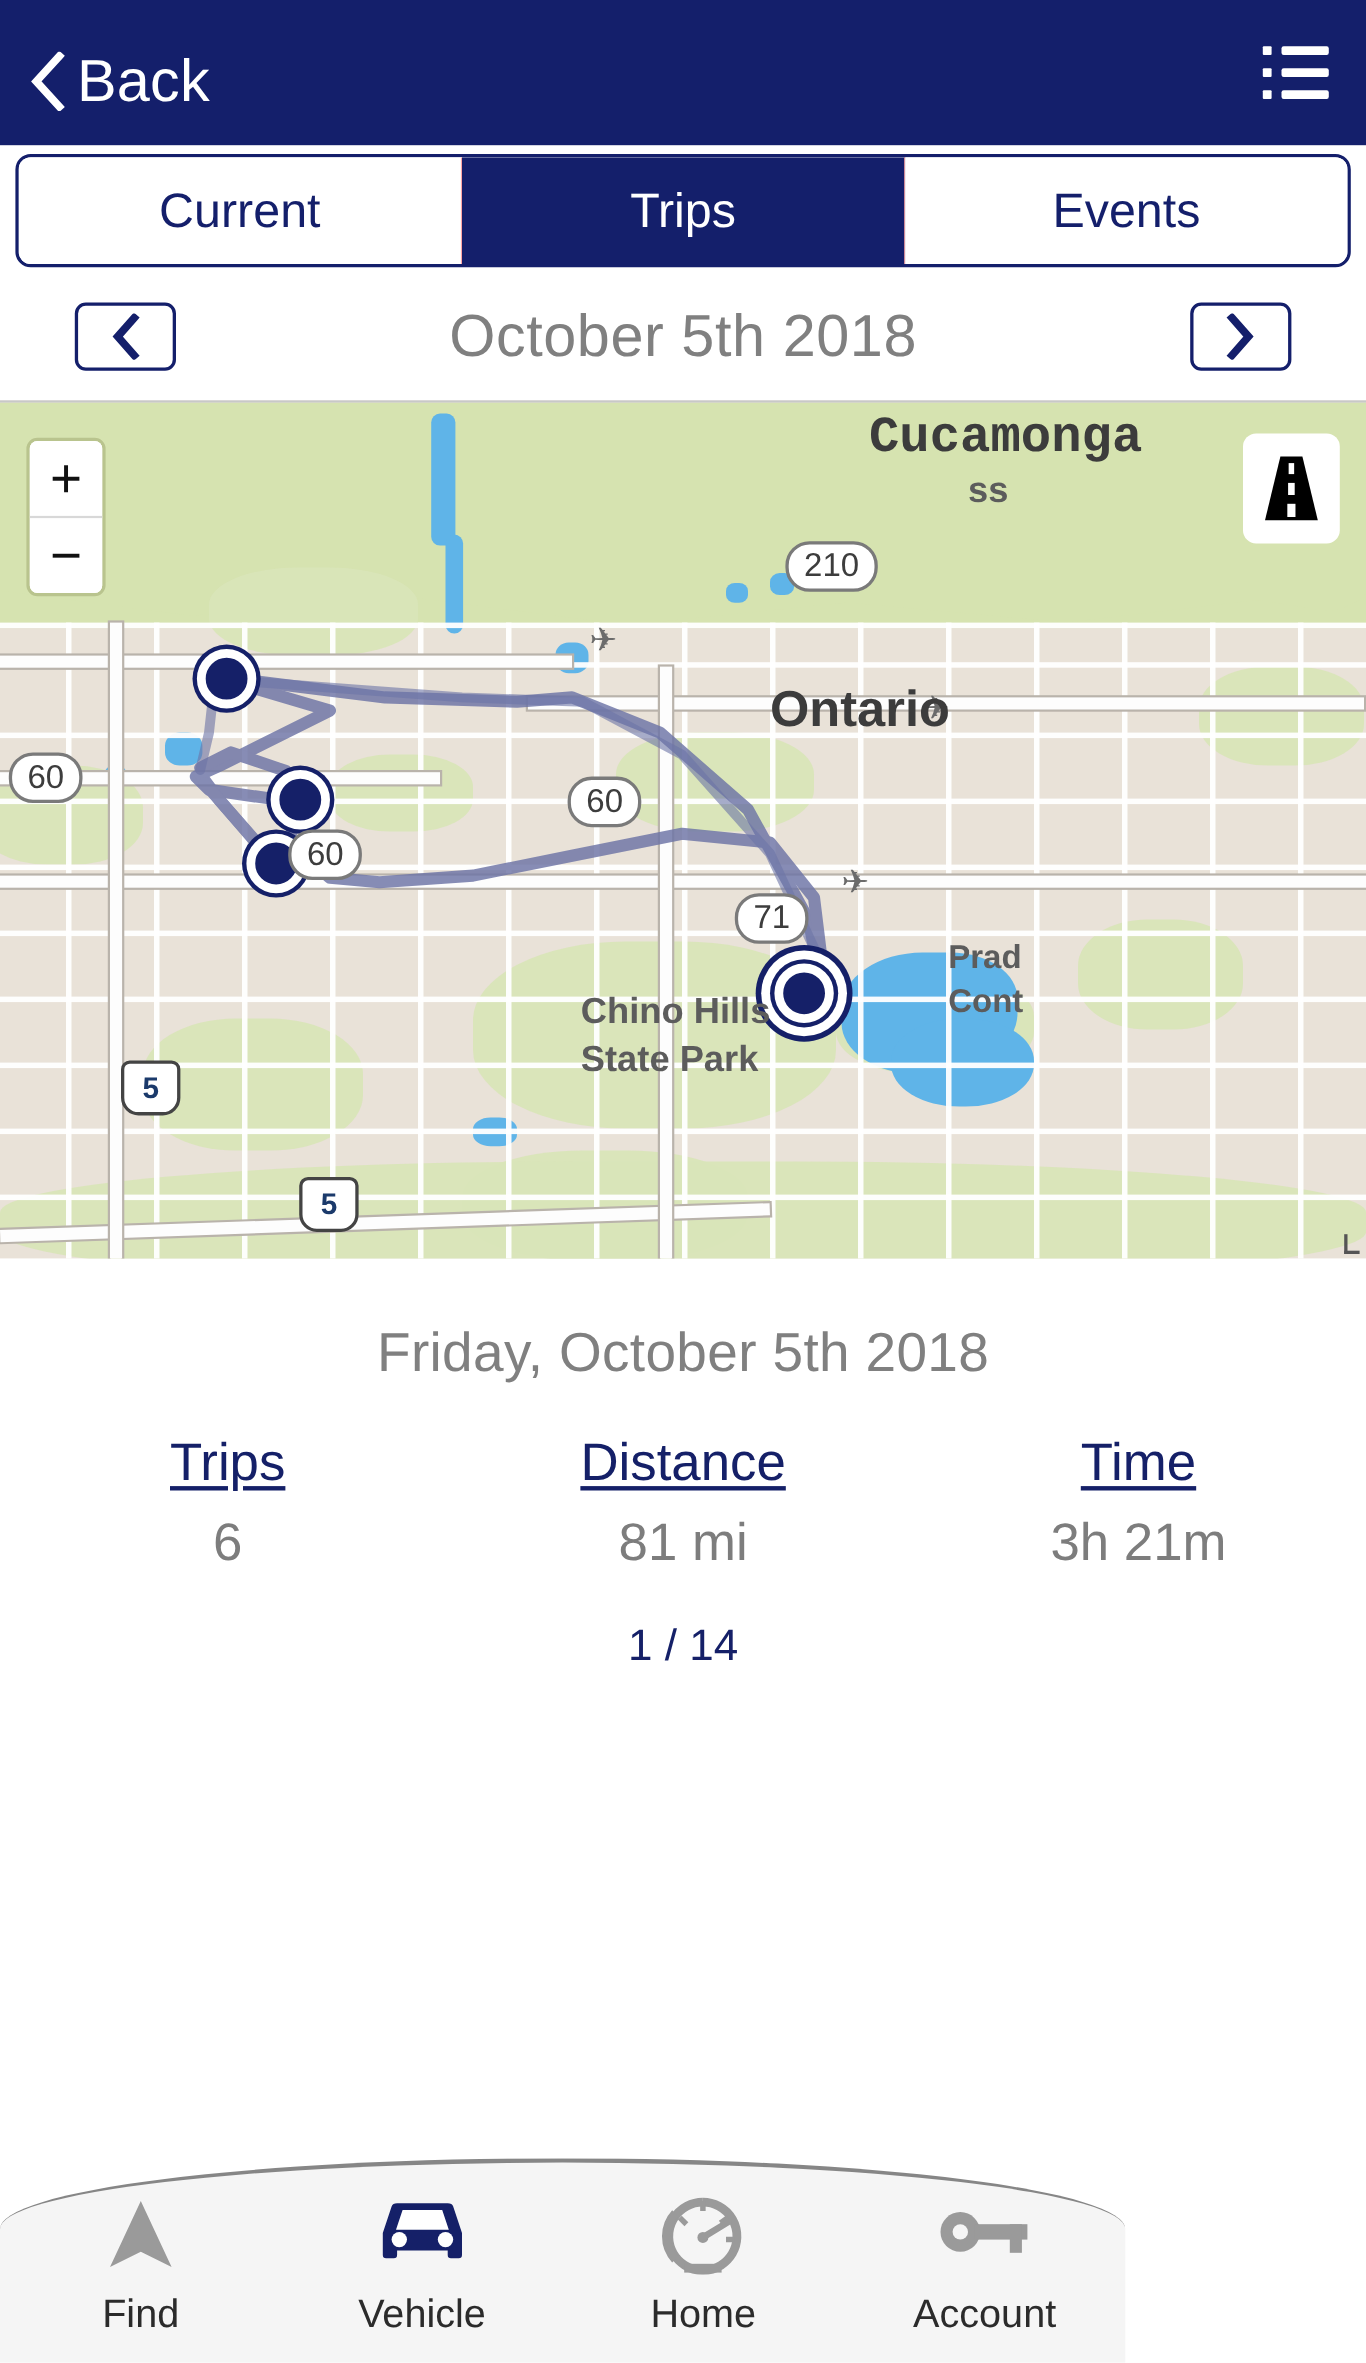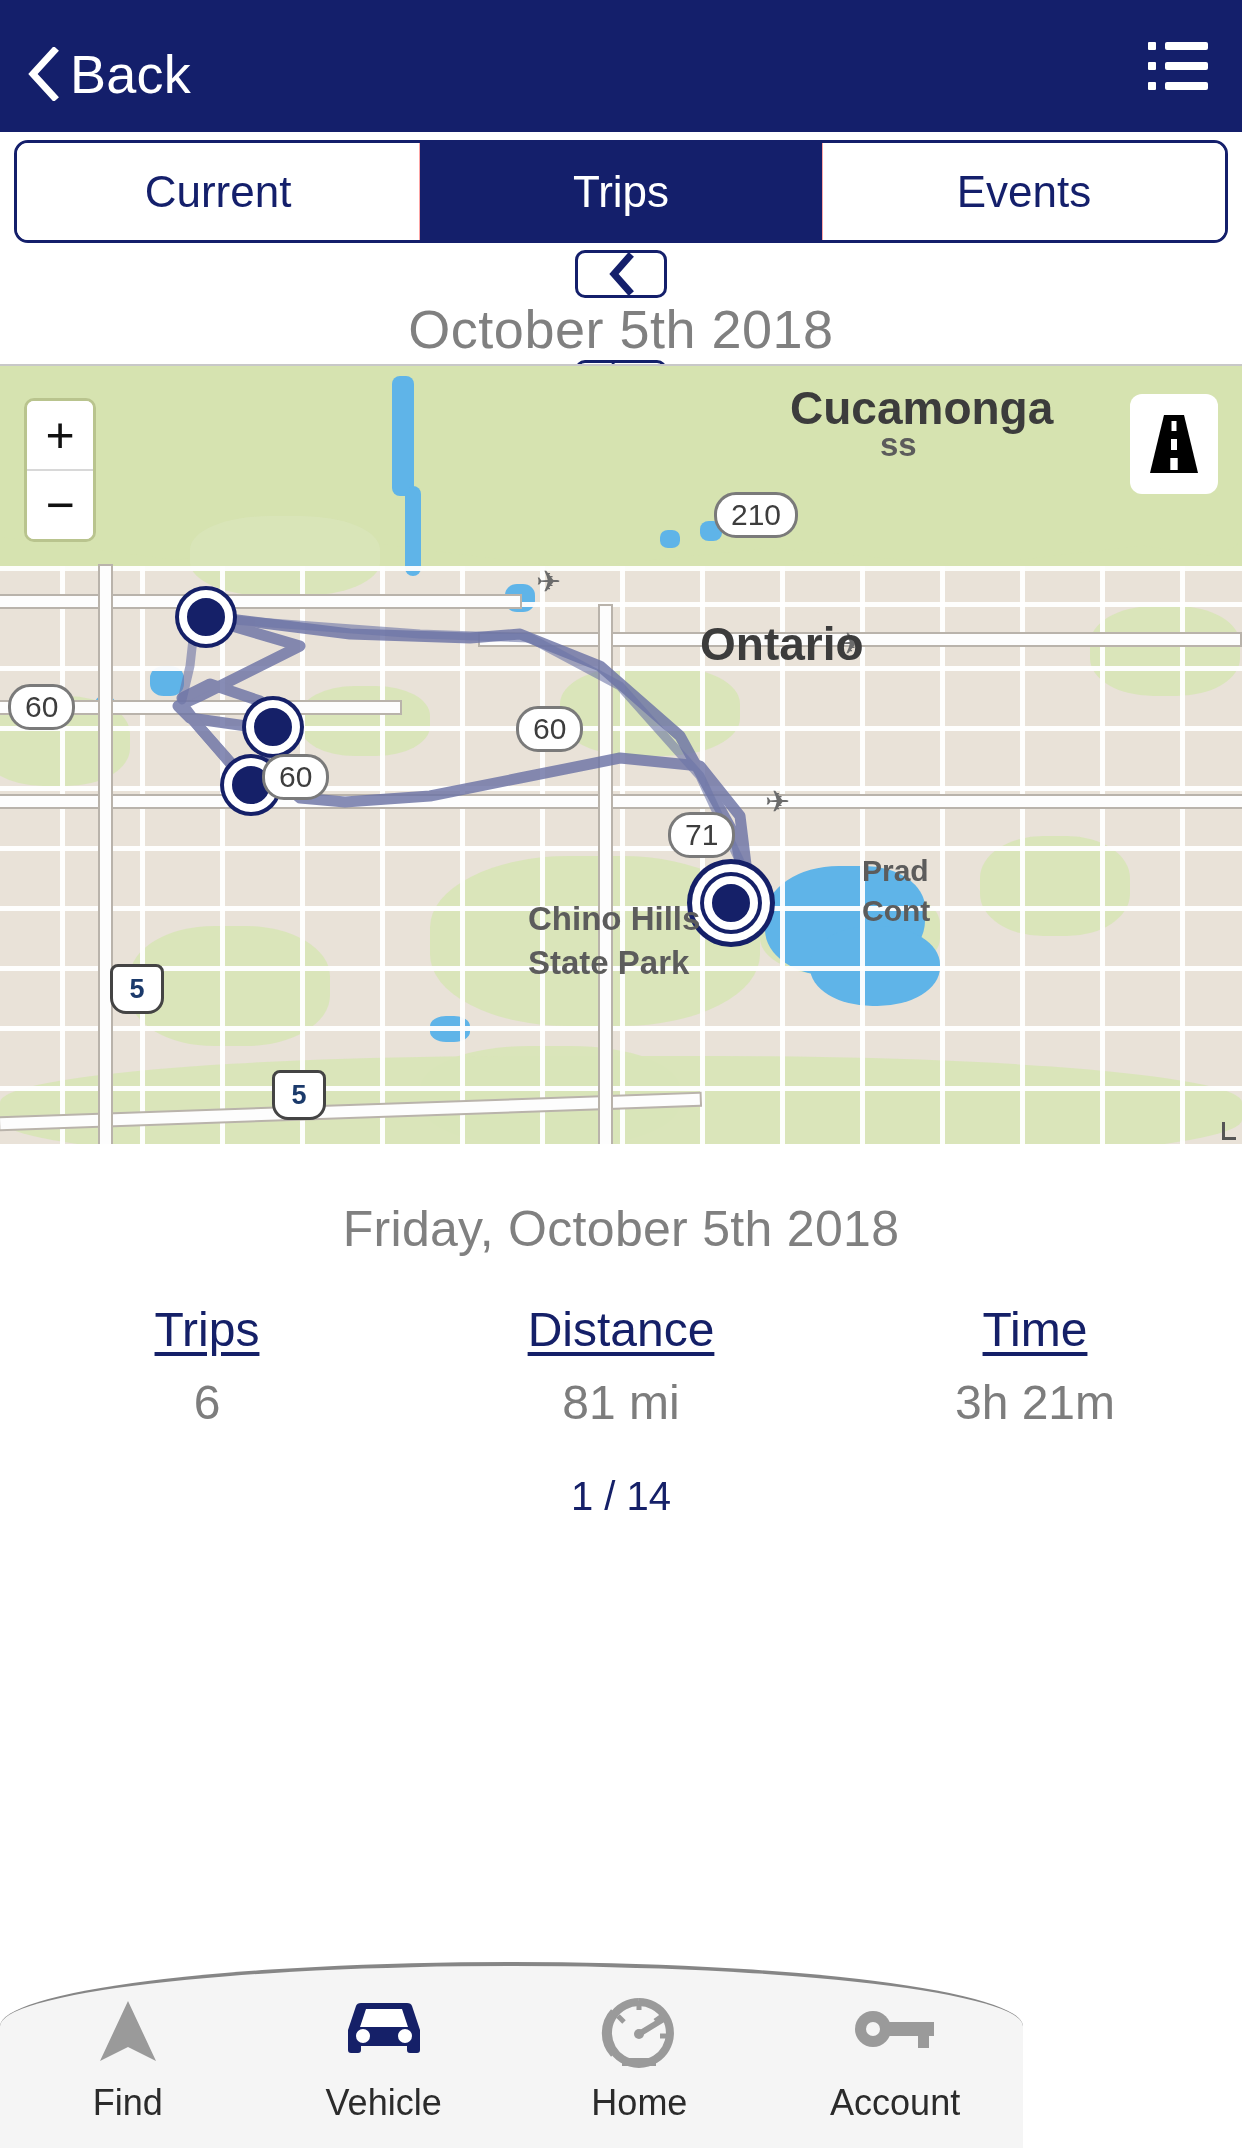--- a/index.html
+++ b/index.html
@@ -38,21 +38,21 @@
     font-size: 44px; color: #141f6b; background: #ffffff; cursor: pointer;
     border-right: 1px solid #fca5a5;
   }
   .seg:last-child { border-right: none; }
   .seg.active { background: #141f6b; color: #ffffff; }
 
   
   .daterow {
     position: absolute; top: 250px; left: 0; width: 1242px; height: 112px;
     display: flex; align-items: center; justify-content: space-between;
-    padding: 0 68px; background: #ffffff; flex-direction: column;
+    padding: 0 68px; background: #ffffff;
   }
   .datebtn {
     width: 92px; height: 62px; border: 3px solid #141f6b; border-radius: 10px;
     background: #fff; display: flex; align-items: center; justify-content: center;
     cursor: pointer;
   }
   .date-label { font-size: 54px; color: #808080; font-weight: 400; letter-spacing: .5px; }
 
   
   .map {
@@ -290,21 +290,21 @@
     <div class="marker end" style="left:704px;top:510px;"></div>
 
     <div class="shield" style="left:714px;top:126px;">210</div>
     <div class="shield" style="left:8px;top:318px;">60</div>
     <div class="shield" style="left:516px;top:340px;">60</div>
     <div class="shield" style="left:262px;top:388px;">60</div>
     <div class="shield" style="left:668px;top:446px;">71</div>
     <div class="shield-i" style="left:110px;top:598px;">5</div>
     <div class="shield-i" style="left:272px;top:704px;">5</div>
 
-    <div class="maplabel big" style="left:790px;top:16px;">Cucamonga</div>
+    <div class="maplabel big" style="left:790px;top:6px;font-family:Liberation Mono, monospace;">Cucamonga</div>
     <div class="maplabel mid" style="left:880px;top:60px;">ss</div>
     <div class="maplabel big" style="left:700px;top:252px;">Ontario</div>
     <div class="maplabel mid" style="left:528px;top:534px;">Chino Hills</div>
     <div class="maplabel mid" style="left:528px;top:578px;">State Park</div>
     <div class="maplabel sm" style="left:862px;top:488px;">Prad</div>
     <div class="maplabel sm" style="left:862px;top:528px;">Cont</div>
 
     <div class="zoomctl">
       <div class="zoombtn">+</div>
       <div class="zoombtn minus">−</div>

